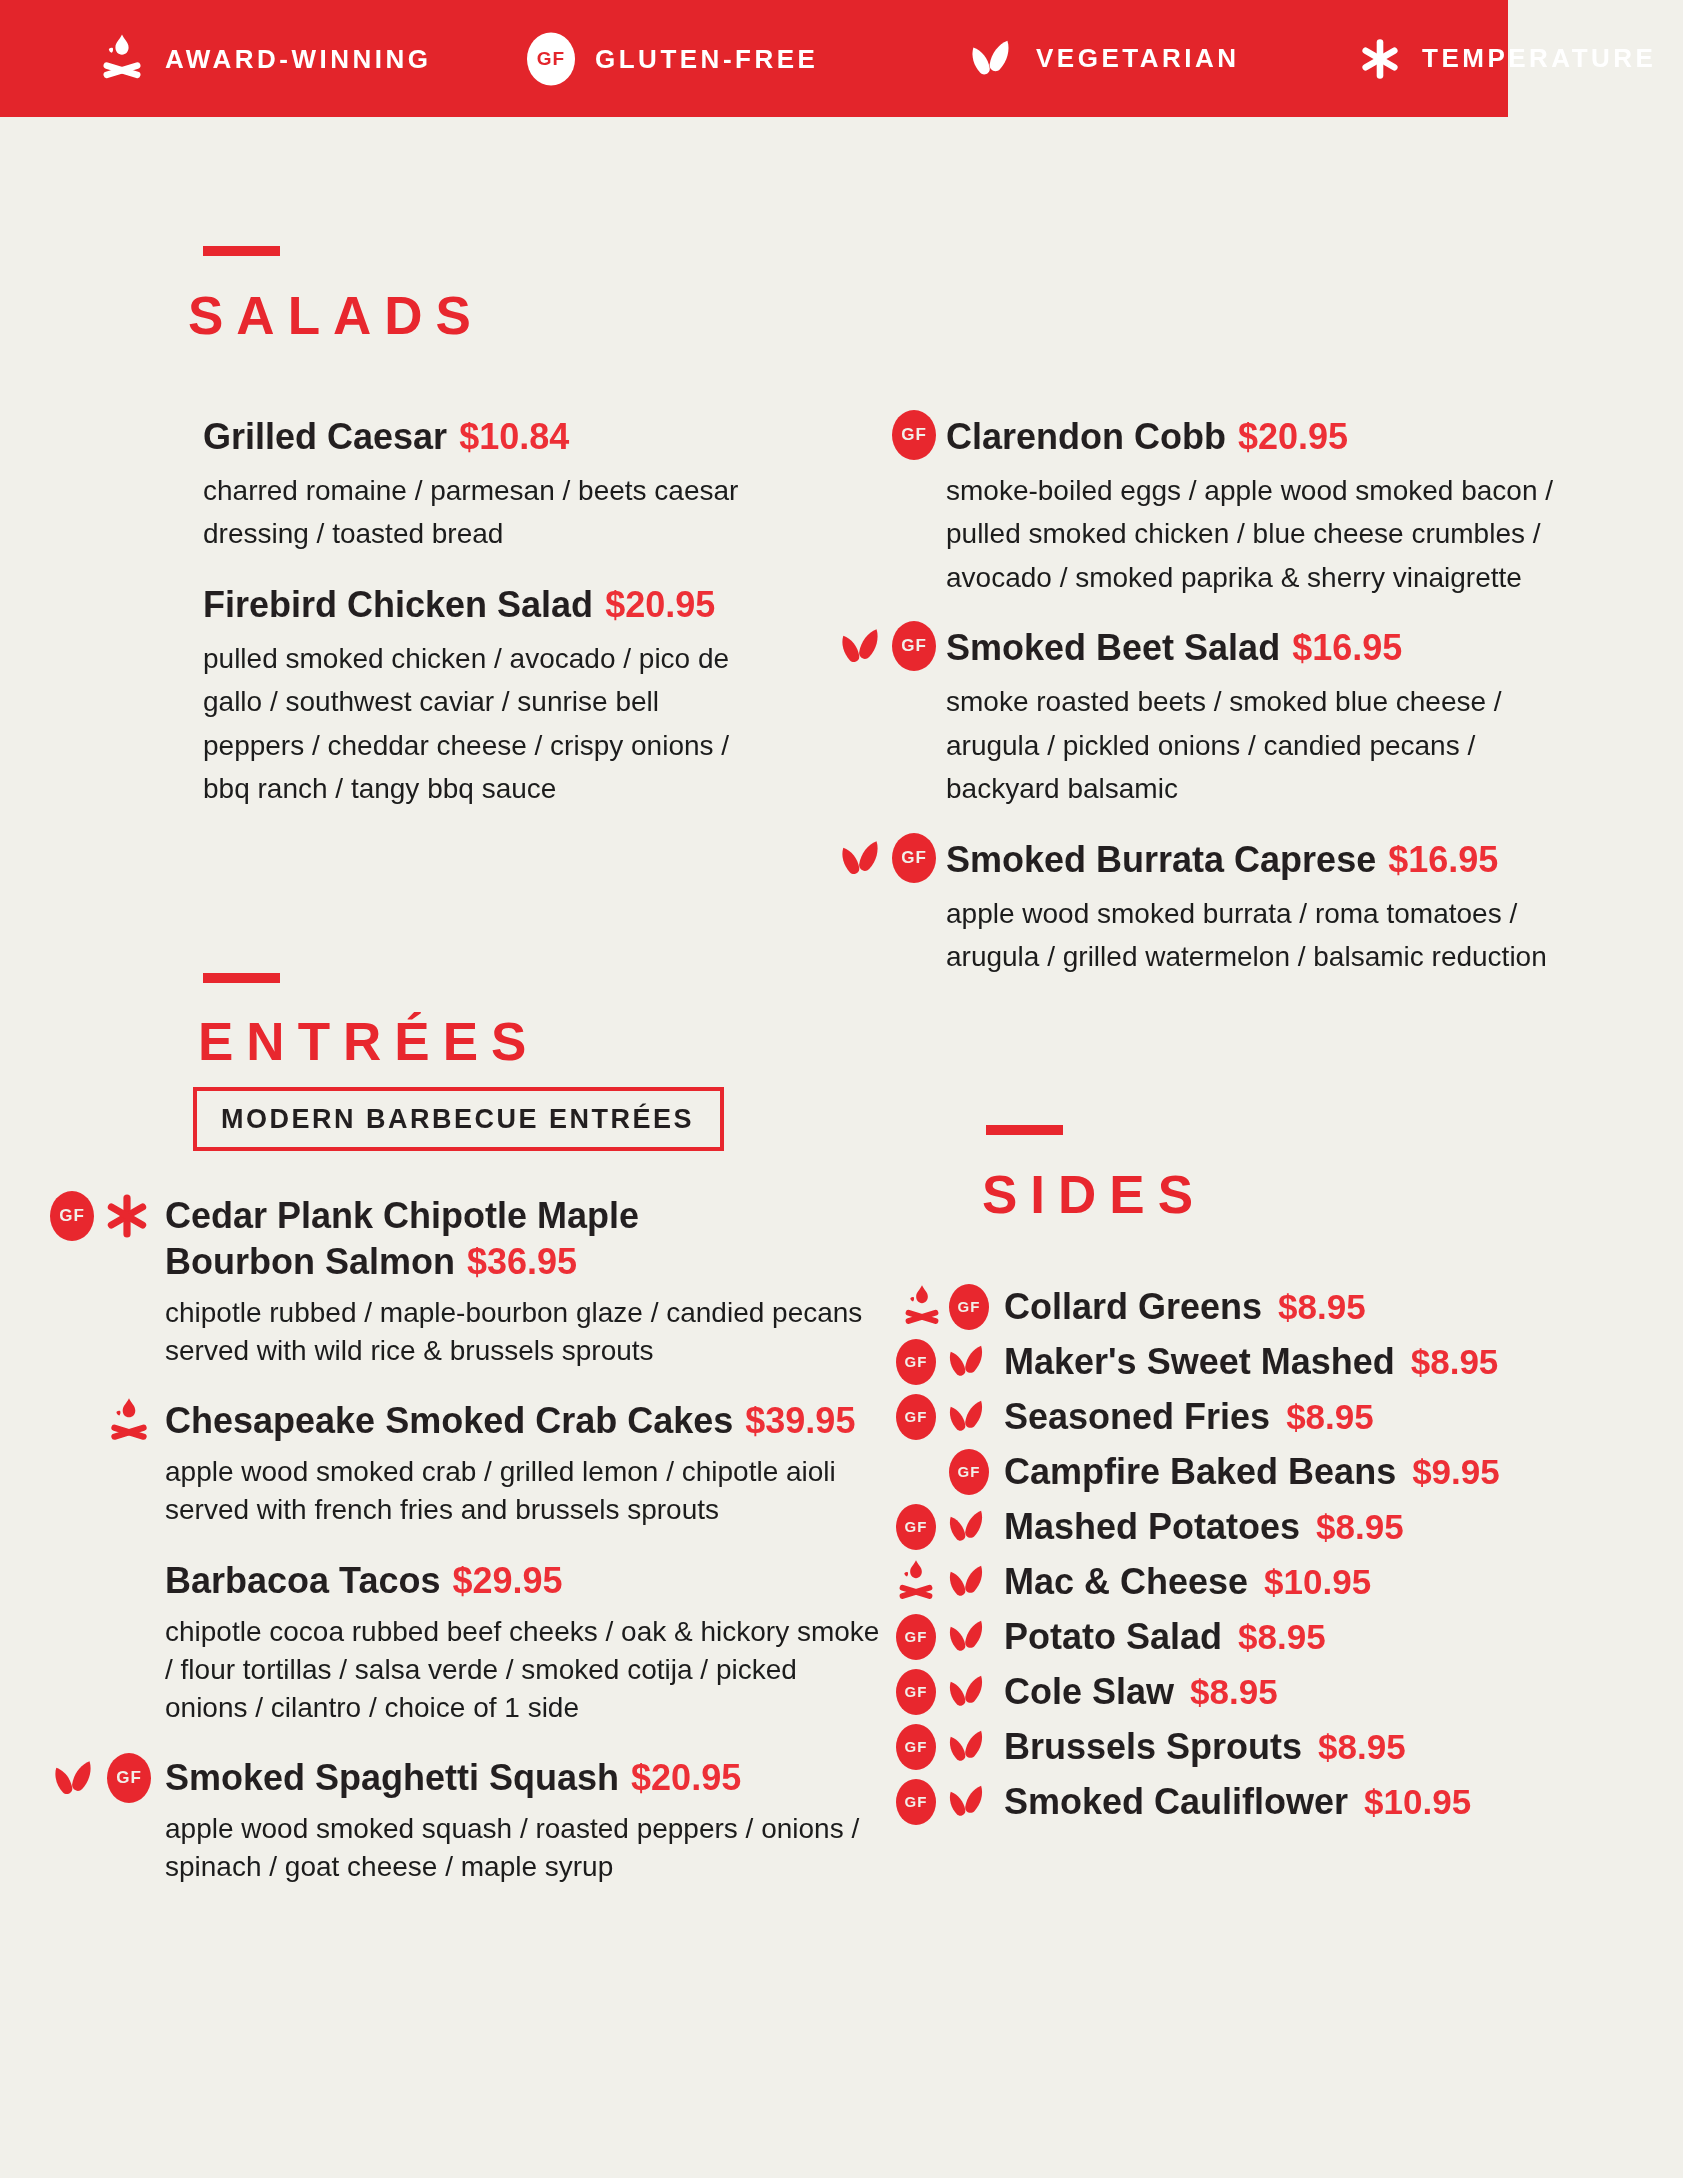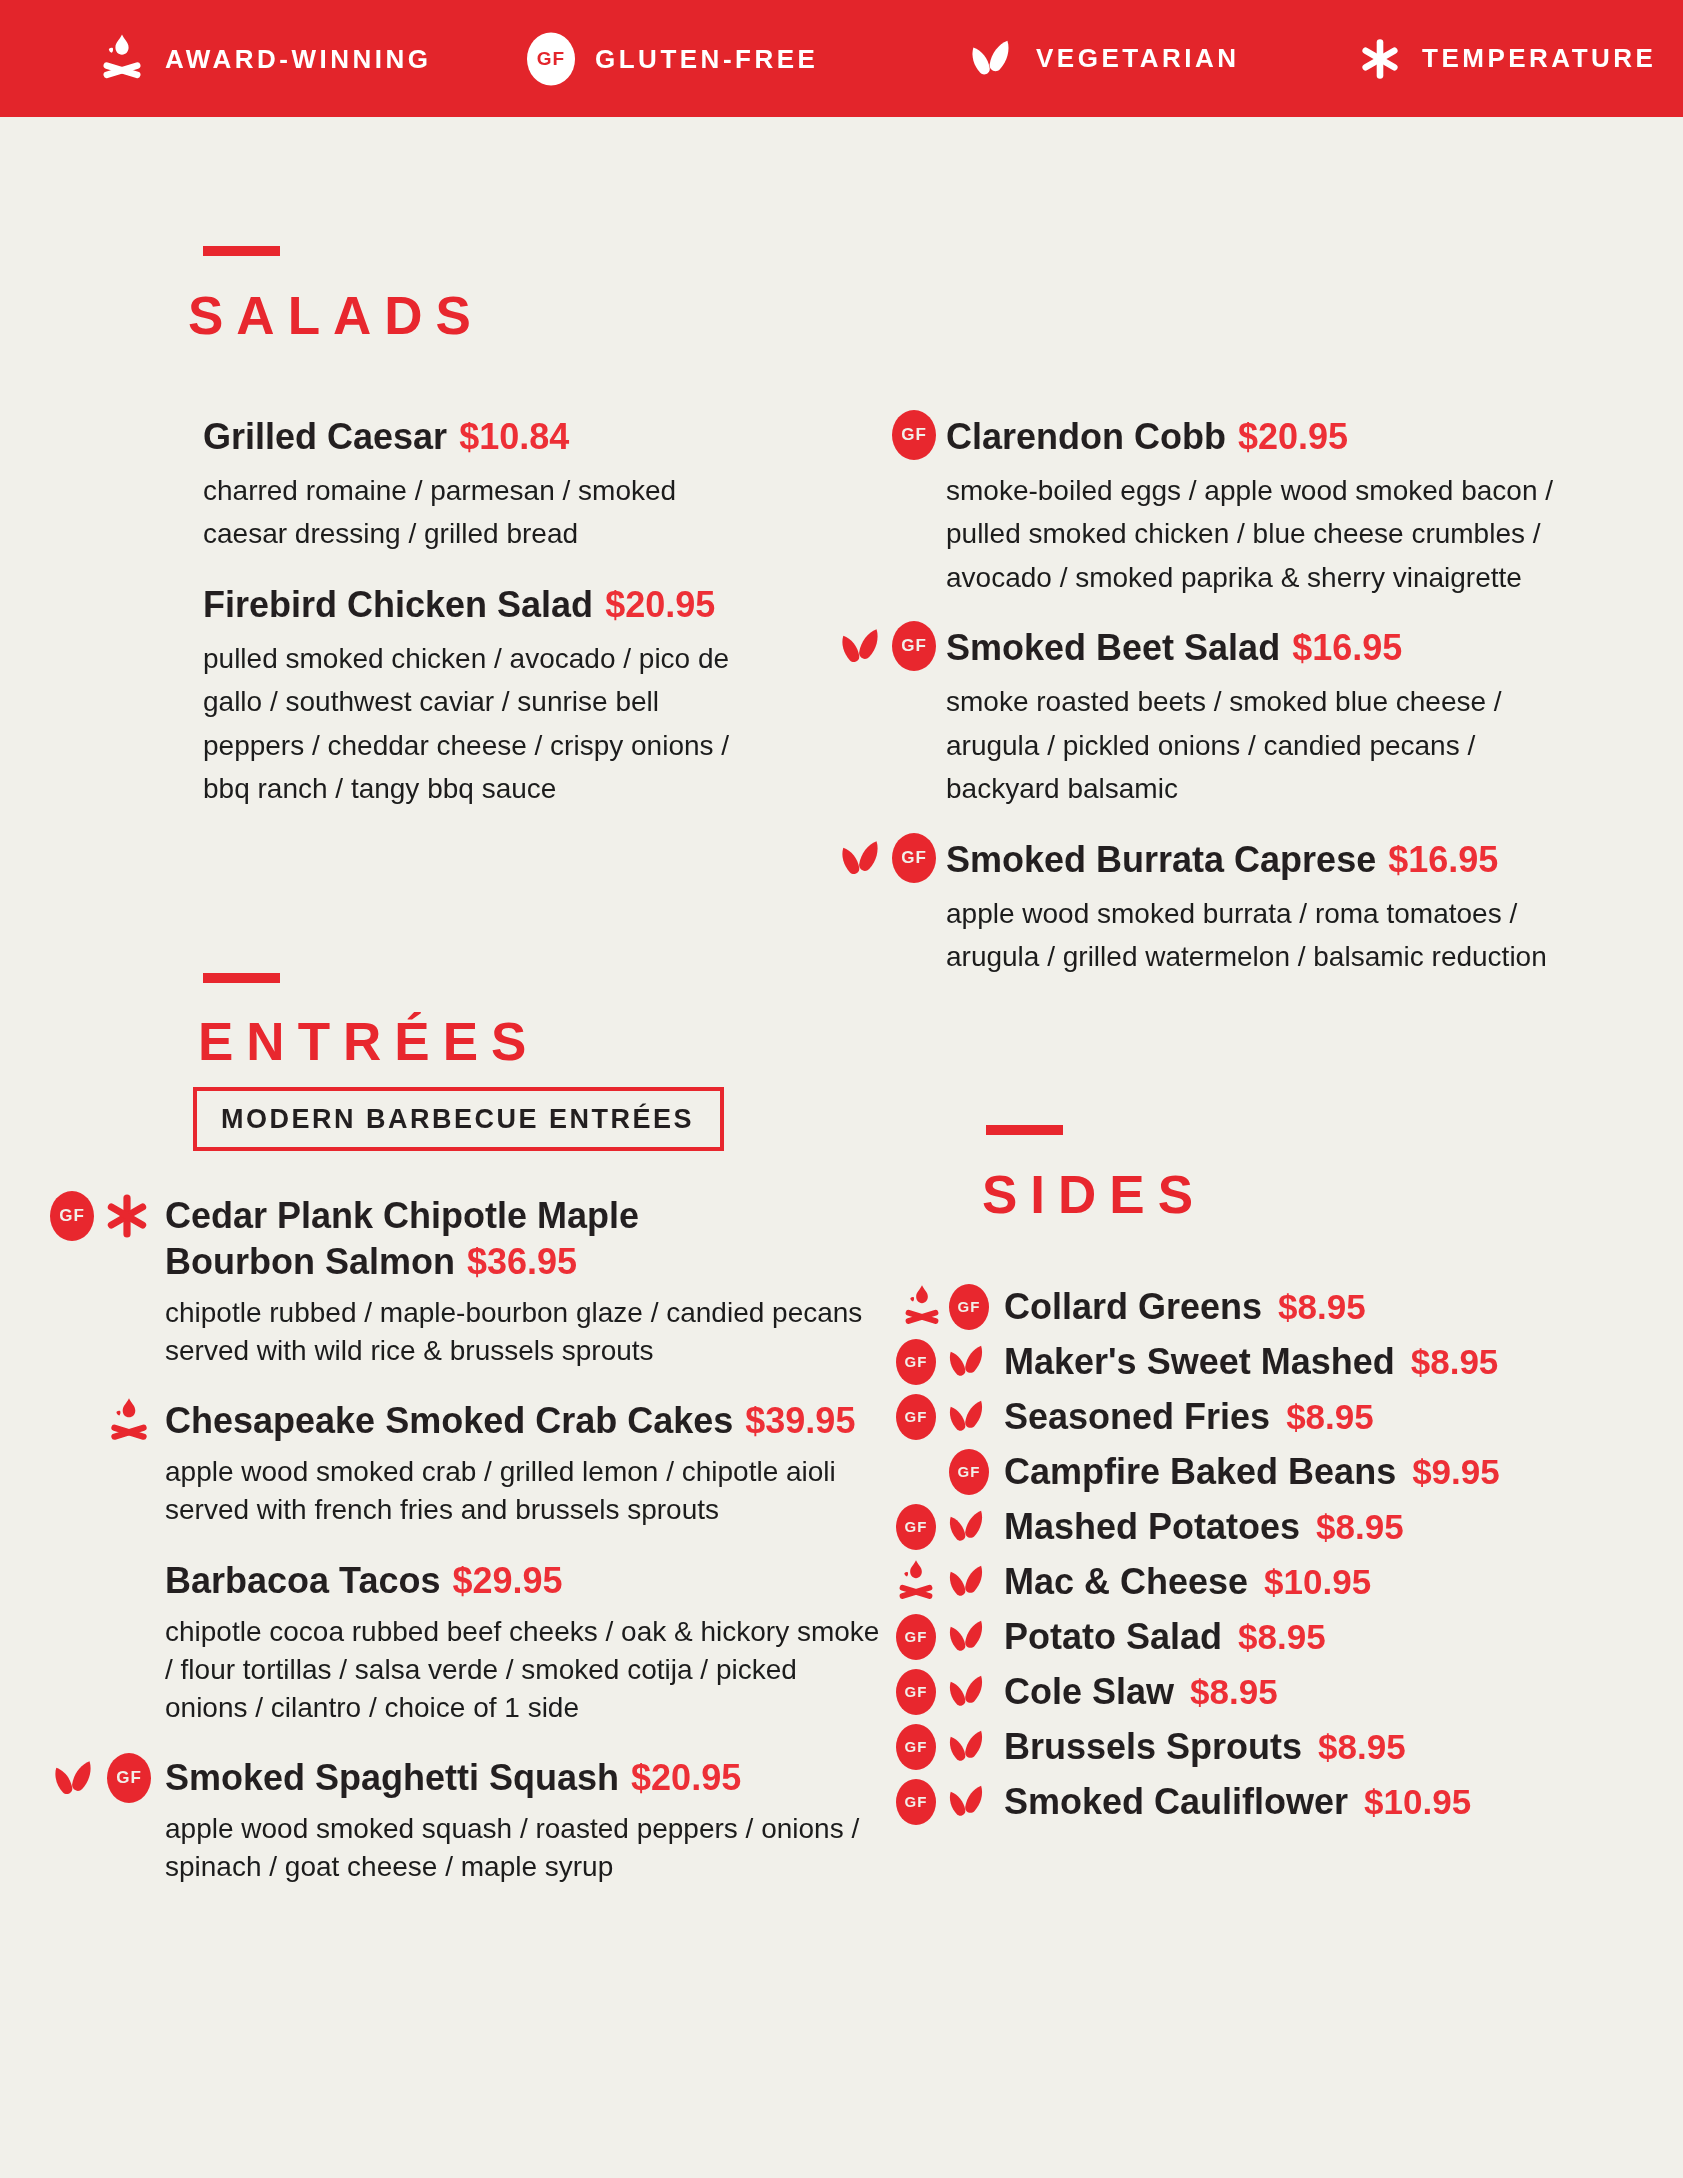--- a/index.html
+++ b/index.html
@@ -3,21 +3,21 @@
 <meta charset="utf-8">
 <style>
   :root{
     --bg:#F1F0EA; --ink:#231F20; --accent:#E8272E; --price:#ED2F36; --banner:#E3252B;
   }
   *{margin:0;padding:0;box-sizing:border-box;}
   body{background:#d8d8d3;font-family:"Liberation Sans","DejaVu Sans",sans-serif;}
   .page{position:relative;width:1683px;height:2178px;background:var(--bg);overflow:hidden;margin:0 auto;}
 
   
-  .banner{position:absolute;top:0;left:0;width:1683px;height:117px;background:var(--banner);}
+  .banner{position:absolute;top:0;left:0;width:1508px;height:117px;background:var(--banner);}
   .legend-item{position:absolute;top:50%;transform:translateY(-50%);display:flex;align-items:center;gap:20px;color:#fff;}
   .legend-label{font-size:26px;font-weight:700;letter-spacing:3.5px;color:#fff;}
 
   
   .ic{display:block;fill:currentColor;}
   .banner .ic-campfire{width:46px;height:53px;}
   .banner .ic-leaf{width:51px;height:48px;}
   .banner .ic-asterisk{width:44px;height:46px;}
   .gf-badge{display:flex;align-items:center;justify-content:center;border-radius:50%;
             font-weight:700;letter-spacing:1px;flex:0 0 auto;}
@@ -114,21 +114,21 @@
   </div>
 
   <div class="dash" style="left:203px;top:246px"></div>
   <h2 class="section-title" style="left:188px;top:285px">SALADS</h2>
 
   <div class="col" style="left:203px;top:414px;width:559px">
     <div class="menu-item">
       <div class="item-title">
         <span class="item-name">Grilled Caesar</span><span class="item-price">$10.84</span>
       </div>
-      <div class="item-desc">charred romaine / parmesan / smoked caesar dressing / grilled bread</div>
+      <div class="item-desc">charred romaine / parmesan / beets caesar dressing / toasted bread</div>
     </div>
     <div class="menu-item">
       <div class="item-title">
         <span class="item-name">Firebird Chicken Salad</span><span class="item-price">$20.95</span>
       </div>
       <div class="item-desc">pulled smoked chicken / avocado / pico de gallo / southwest caviar / sunrise bell peppers / cheddar cheese / crispy onions / bbq ranch / tangy bbq sauce</div>
     </div>
   </div>
 
   <div class="col" style="left:835px;top:414px;width:738px">

